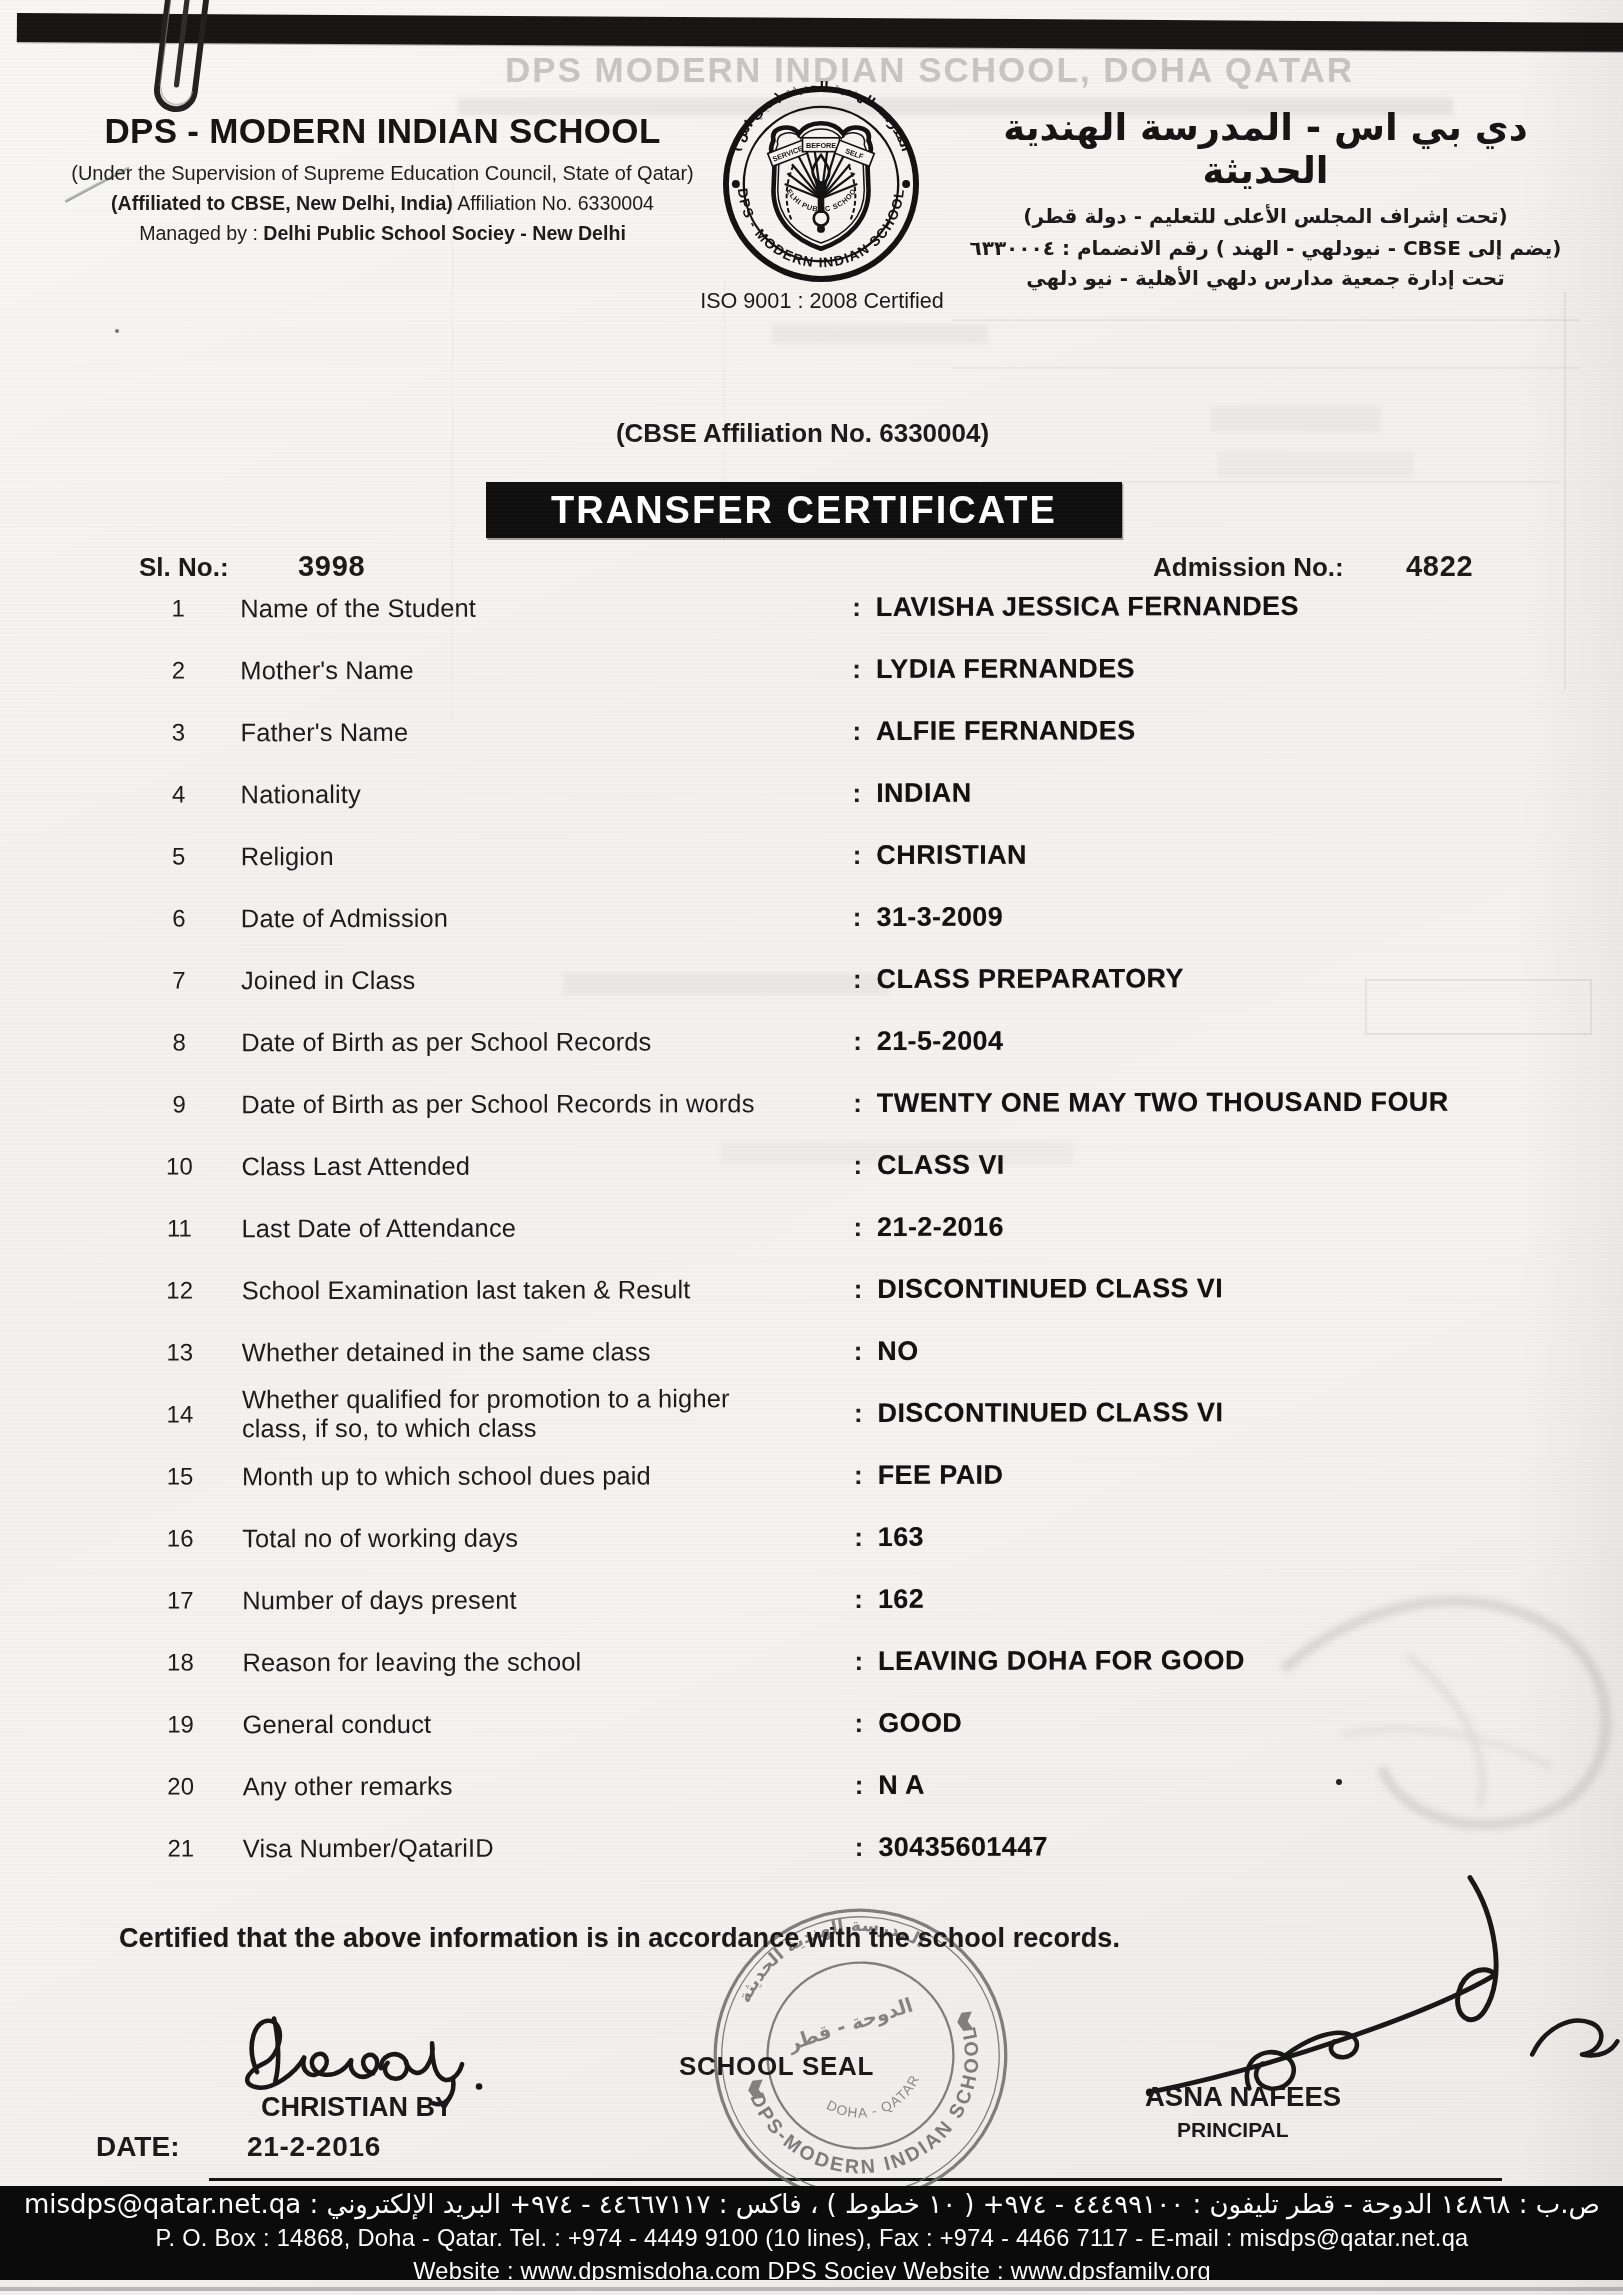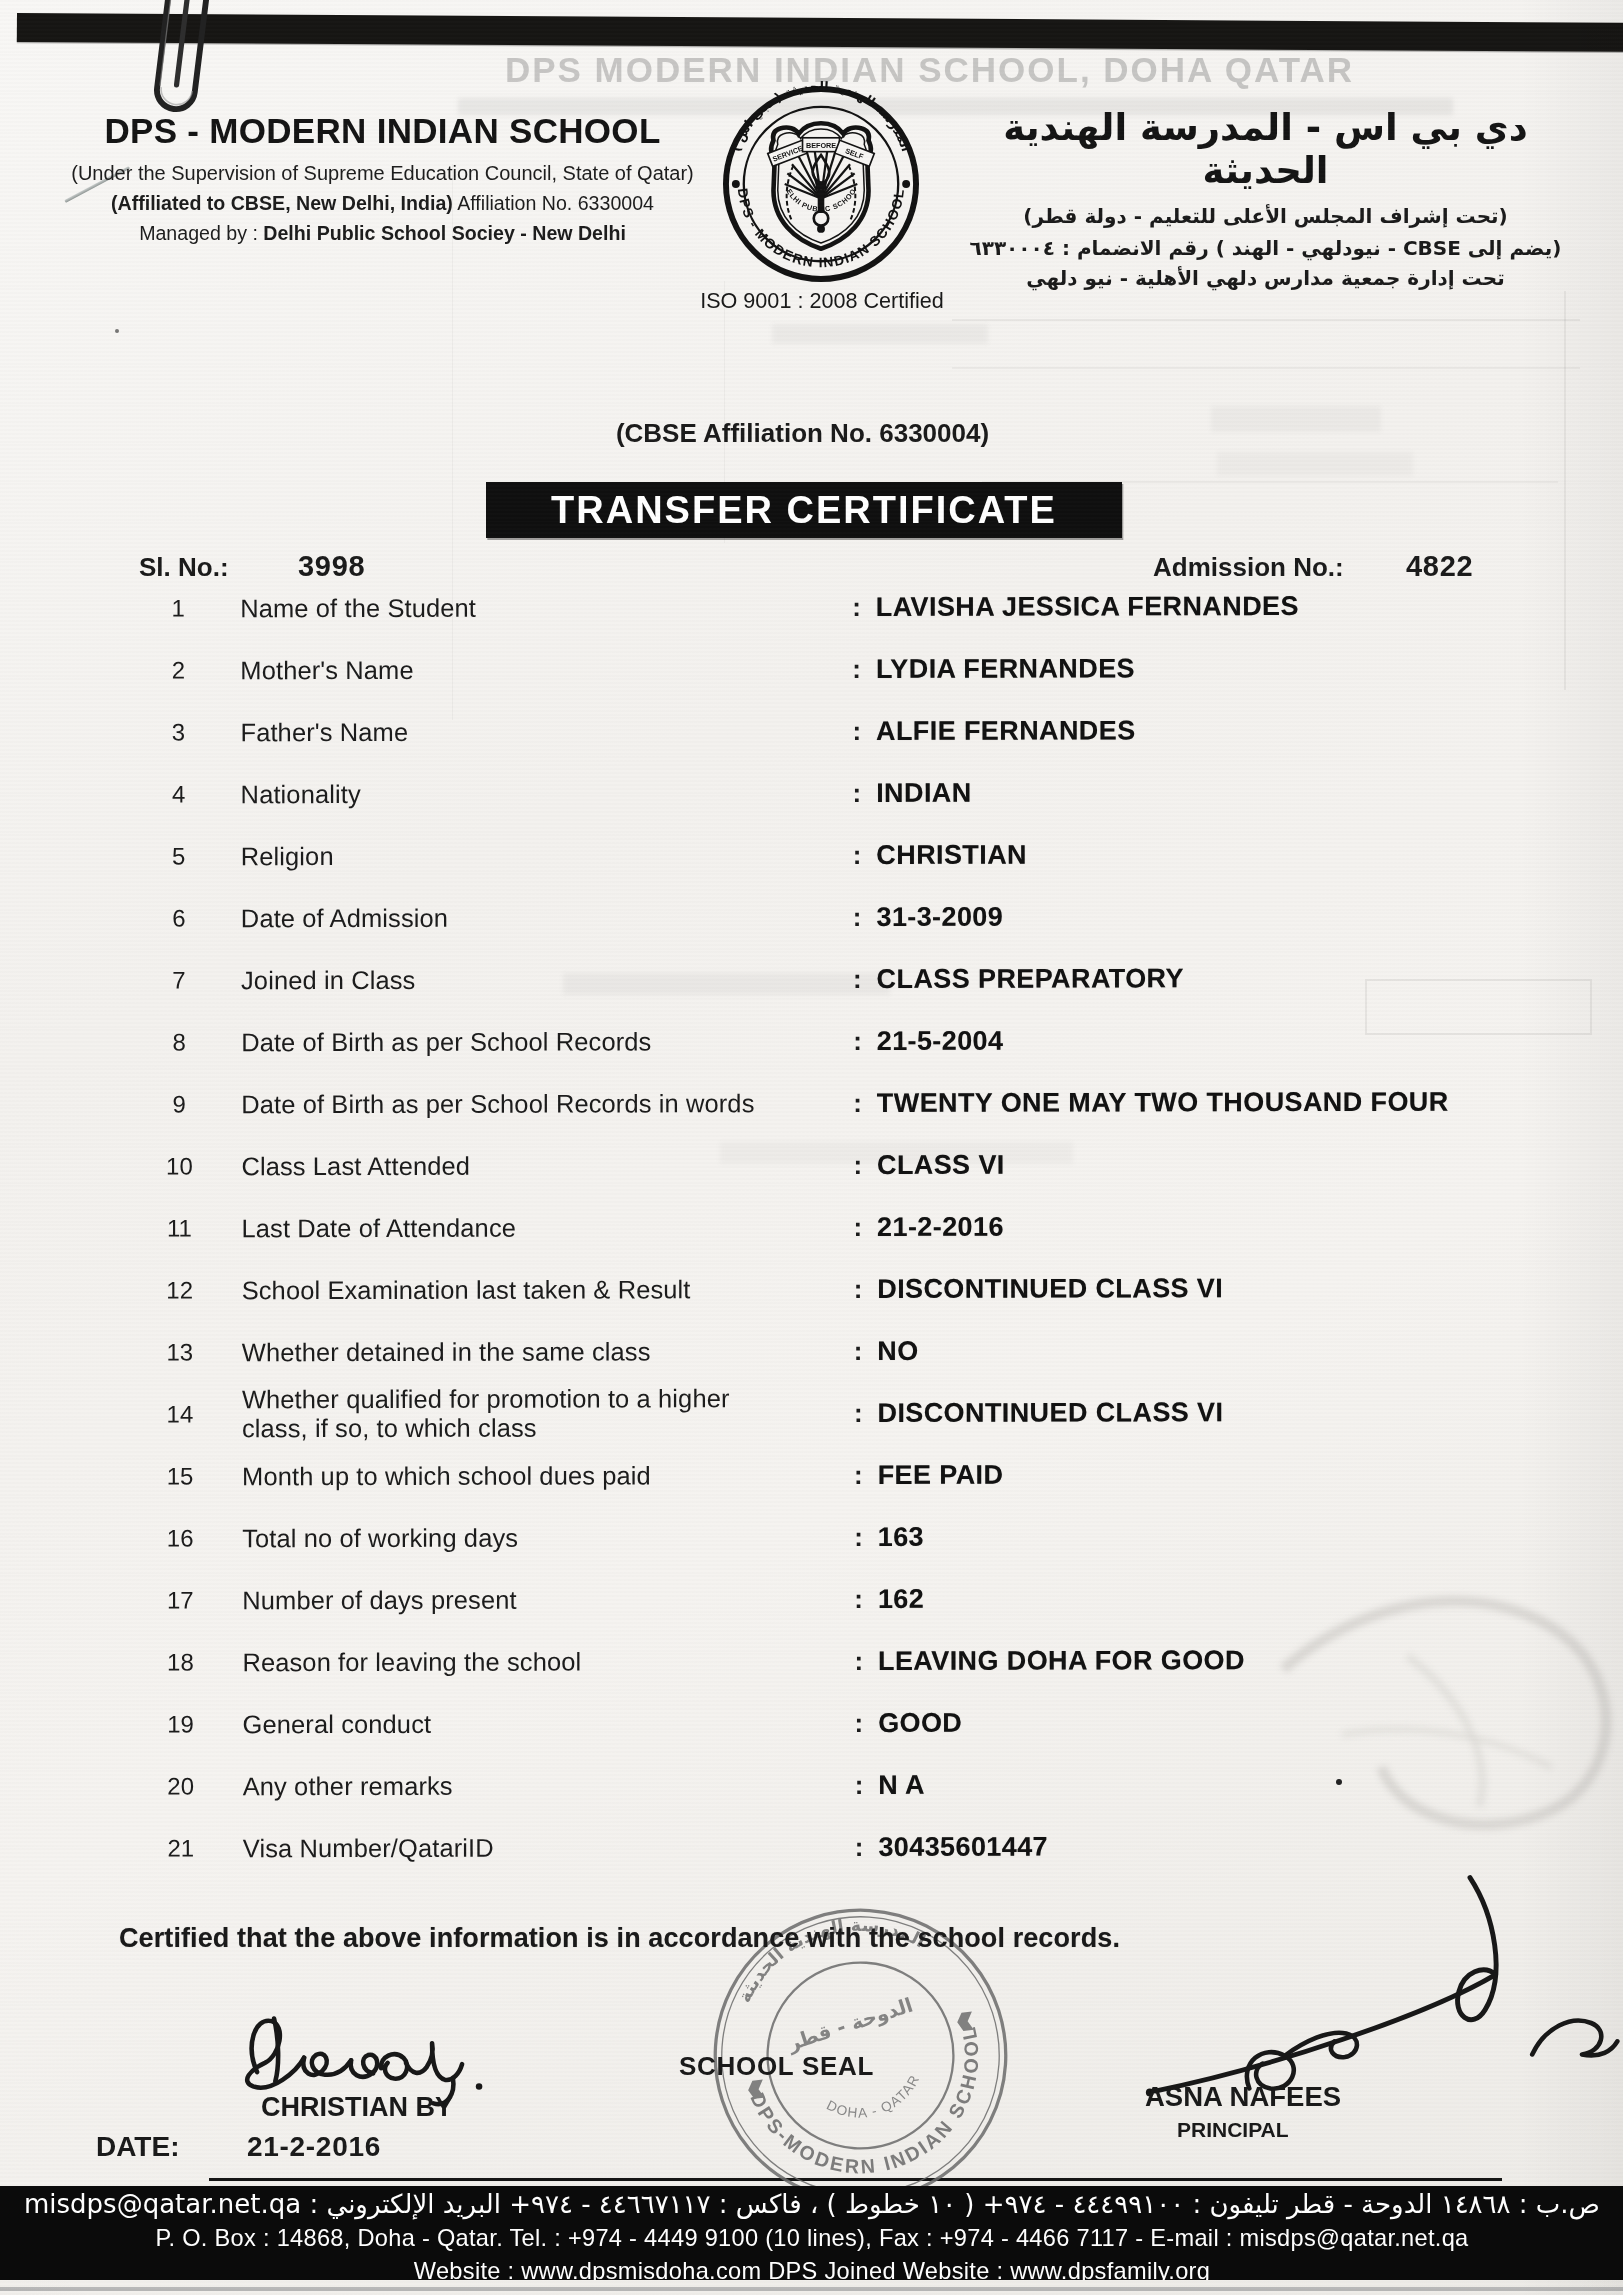--- a/index.html
+++ b/index.html
@@ -418,18 +418,18 @@
     <path class="sigstroke" d="M262,302 C292,280 330,262 356,268 C380,274 376,300 354,304 C336,306 326,292 338,280"></path>
     <path class="sigstroke" d="M640,300 C660,258 700,240 730,252 C756,262 748,296 716,300 C744,306 762,294 770,280"></path>
   </svg>
   <div class="abs asna">ASNA NAFEES</div>
   <div class="abs princ">PRINCIPAL</div>
 
   <div class="abs fthin"></div>
   <div class="abs fband">
     <div class="f-ar">ص.ب : ١٤٨٦٨ الدوحة - قطر تليفون : ٤٤٤٩٩١٠٠ - ٩٧٤+ ( ١٠ خطوط ) ، فاكس : ٤٤٦٦٧١١٧ - ٩٧٤+ البريد الإلكتروني : misdps@qatar.net.qa</div>
     <div class="f-en">P. O. Box : 14868, Doha - Qatar. Tel. : +974 - 4449 9100 (10 lines), Fax : +974 - 4466 7117 - E-mail : misdps@qatar.net.qa</div>
-    <div class="f-web">Website : www.dpsmisdoha.com    DPS Joined    Website : www.dpsfamily.org</div>
+    <div class="f-web">Website : www.dpsmisdoha.com    DPS Sociey    Website : www.dpsfamily.org</div>
   </div>
   <div class="abs fgrey"></div>
 
 </div>
 
 
 </body></html>

